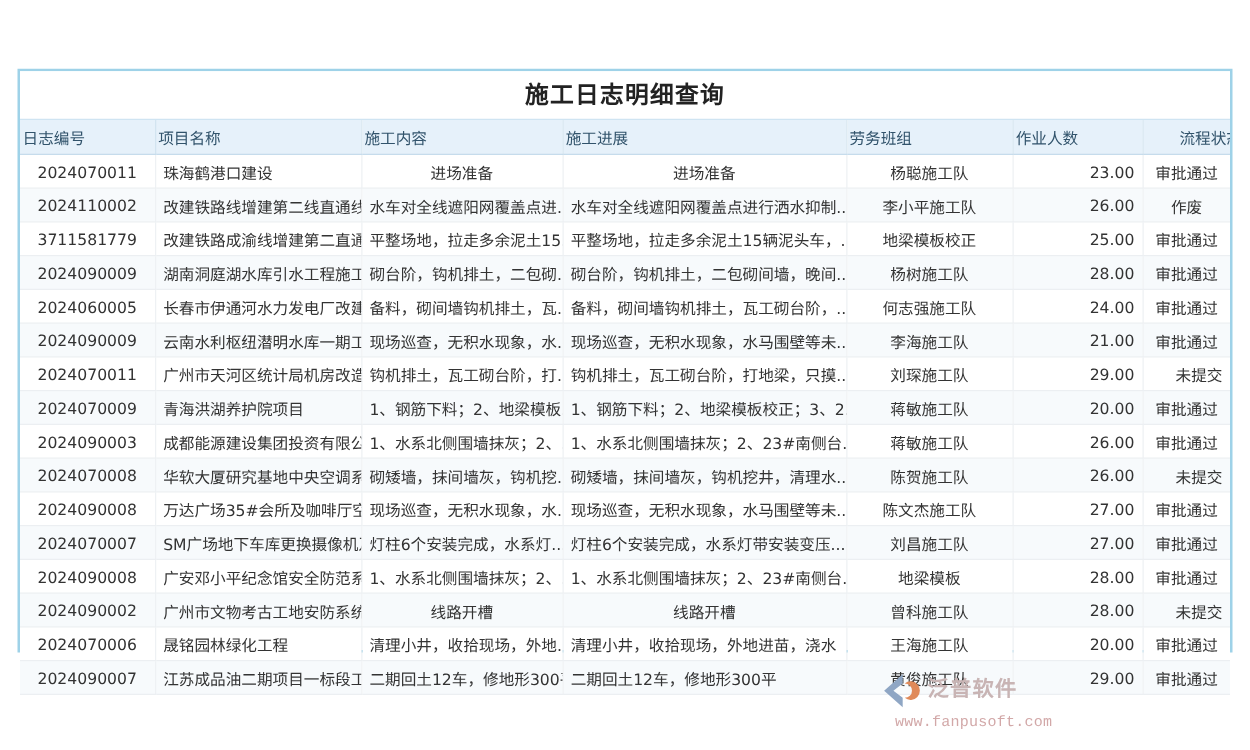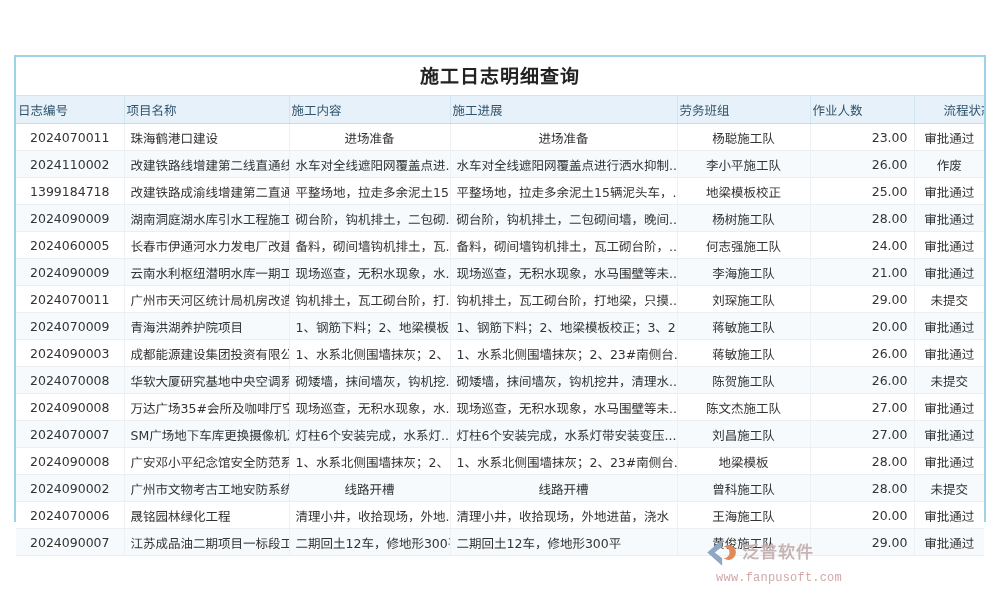--- a/index.html
+++ b/index.html
@@ -129,21 +129,21 @@
     text-align: right;
     color: #333333;
     padding-right: 12px;
   }
   .cell-status {
     text-align: center;
     font-size: 12.5px;
   }
   .st-approved { color: #3d9c41; }
   .st-void     { color: #9b4f9b; }
-  .st-draft    { color: #2e4fc4; }
+  .st-draft    { color: #2e4fc4; text-align: right; }
 
   
   .watermark {
     position: absolute;
     right: 14px;
     bottom: 8px;
     width: 150px;
     height: 58px;
     user-select: none;
   }
@@ -218,21 +218,21 @@
           <tr>
             <td class="cell-code">2024110002</td>
             <td class="cell-project">改建铁路线增建第二线直通线</td>
             <td class="cell-content is-long">水车对全线遮阳网覆盖点进...</td>
             <td class="cell-progress is-long">水车对全线遮阳网覆盖点进行洒水抑制...</td>
             <td class="cell-team">李小平施工队</td>
             <td class="cell-people">26.00</td>
             <td class="cell-status st-void">作废</td>
           </tr>
           <tr>
-            <td class="cell-code">1399184718</td>
+            <td class="cell-code">3711581779</td>
             <td class="cell-project">改建铁路成渝线增建第二直通线</td>
             <td class="cell-content is-long">平整场地，拉走多余泥土15...</td>
             <td class="cell-progress is-long">平整场地，拉走多余泥土15辆泥头车，...</td>
             <td class="cell-team">地梁模板校正</td>
             <td class="cell-people">25.00</td>
             <td class="cell-status st-approved">审批通过</td>
           </tr>
           <tr>
             <td class="cell-code">2024090009</td>
             <td class="cell-project">湖南洞庭湖水库引水工程施工ително</td>

